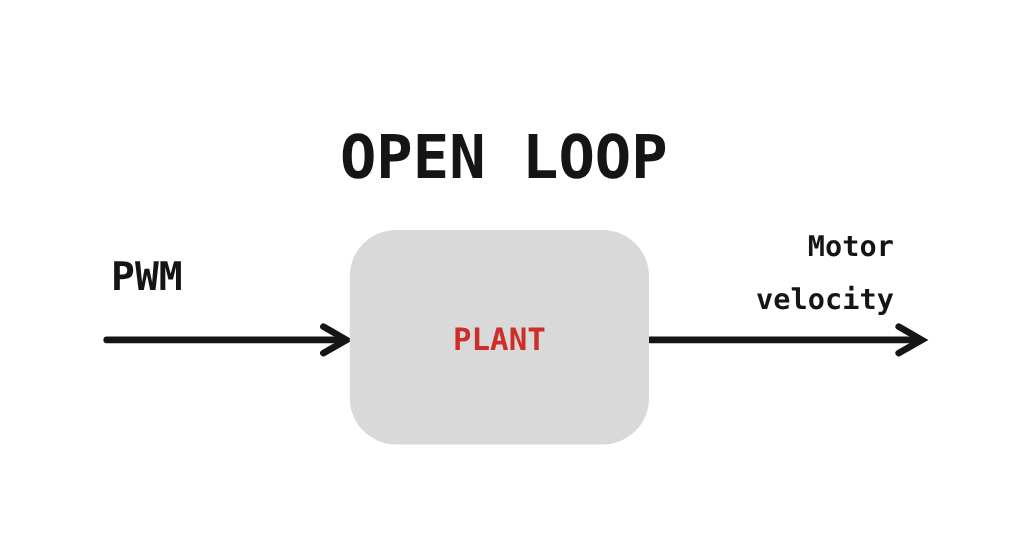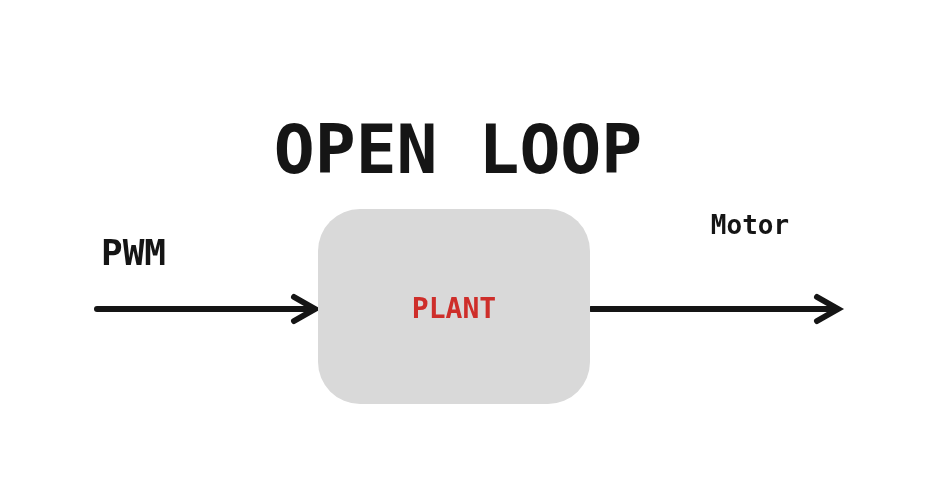--- a/index.html
+++ b/index.html
@@ -22,21 +22,21 @@
     overflow: hidden;
     font-family: "DejaVu Sans Mono", monospace;
     font-weight: bold;
     color: var(--ink);
   }
   .diagram-title {
     position: absolute;
     top: 116px;
     left: 458px;
     transform: translateX(-50%);
-    font-size: 68px;
+    font-size: 55px;
     line-height: 1;
     letter-spacing: 0;
     white-space: nowrap;
     color: var(--ink);
   }
   .label {
     position: absolute;
     color: var(--ink);
     white-space: nowrap;
   }
@@ -115,15 +115,16 @@
       <polyline points="817,297 838,309 817,321"></polyline>
     </g>
   </svg>
 
   <div class="plant-block">
     <div class="plant-title">PLANT</div>
   </div>
 
   <div class="label label-right">
     <div>Motor</div>
+    <div>velocity</div>
   </div>
 
 </div>
 
 </body></html>

